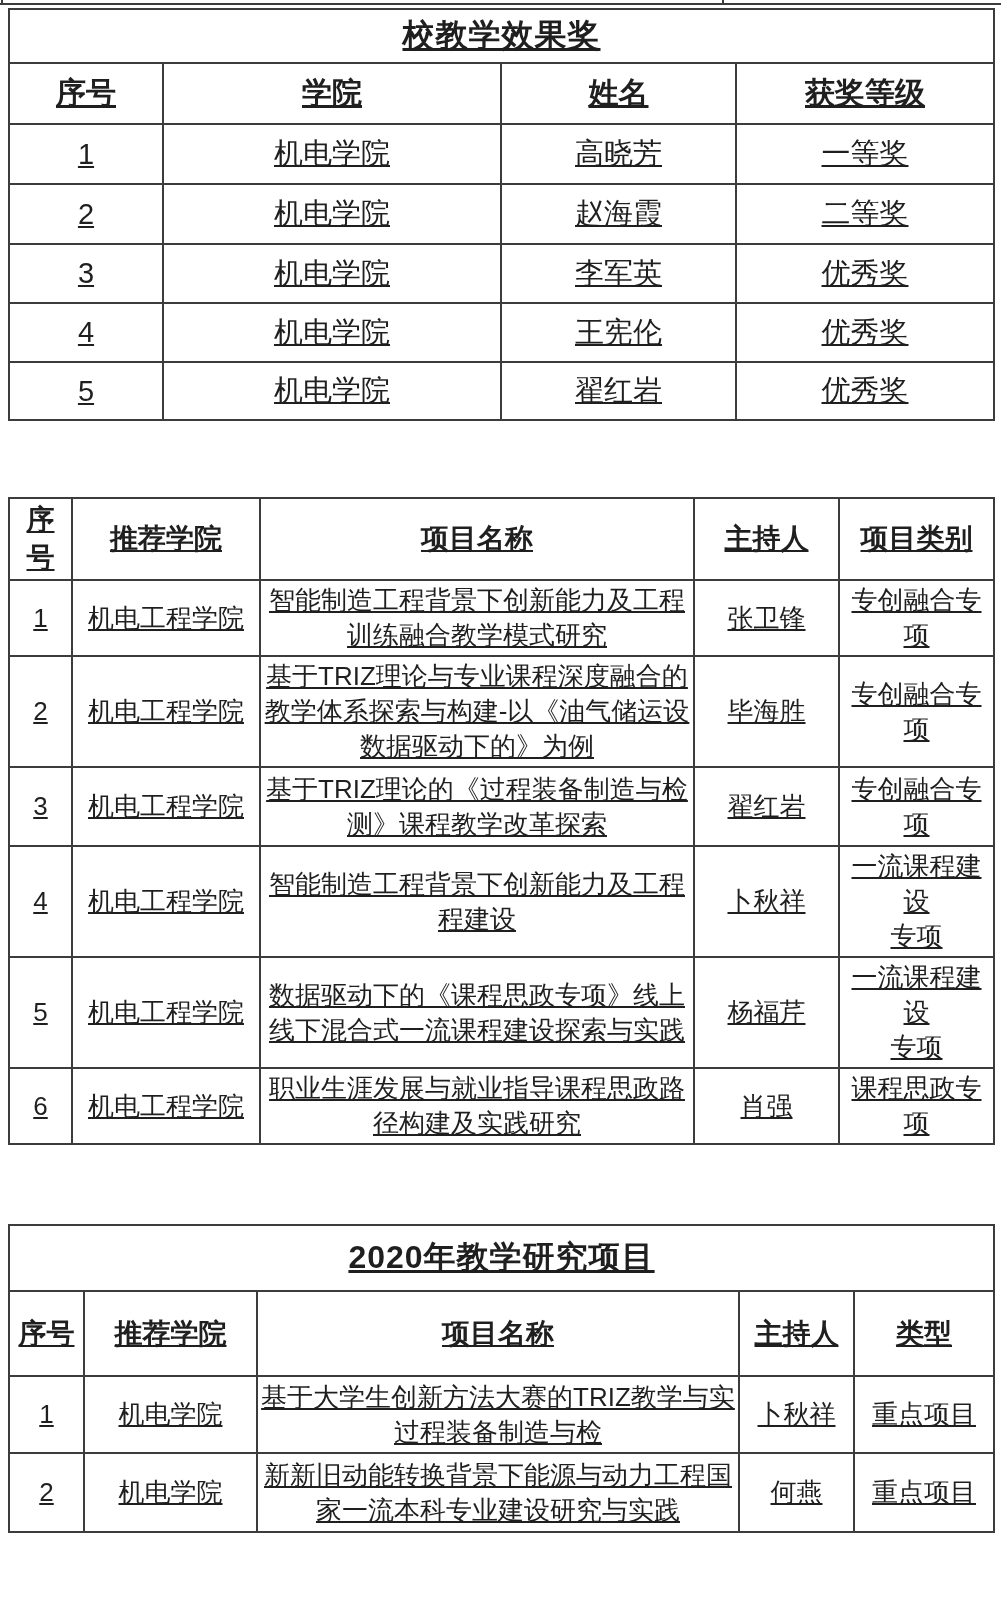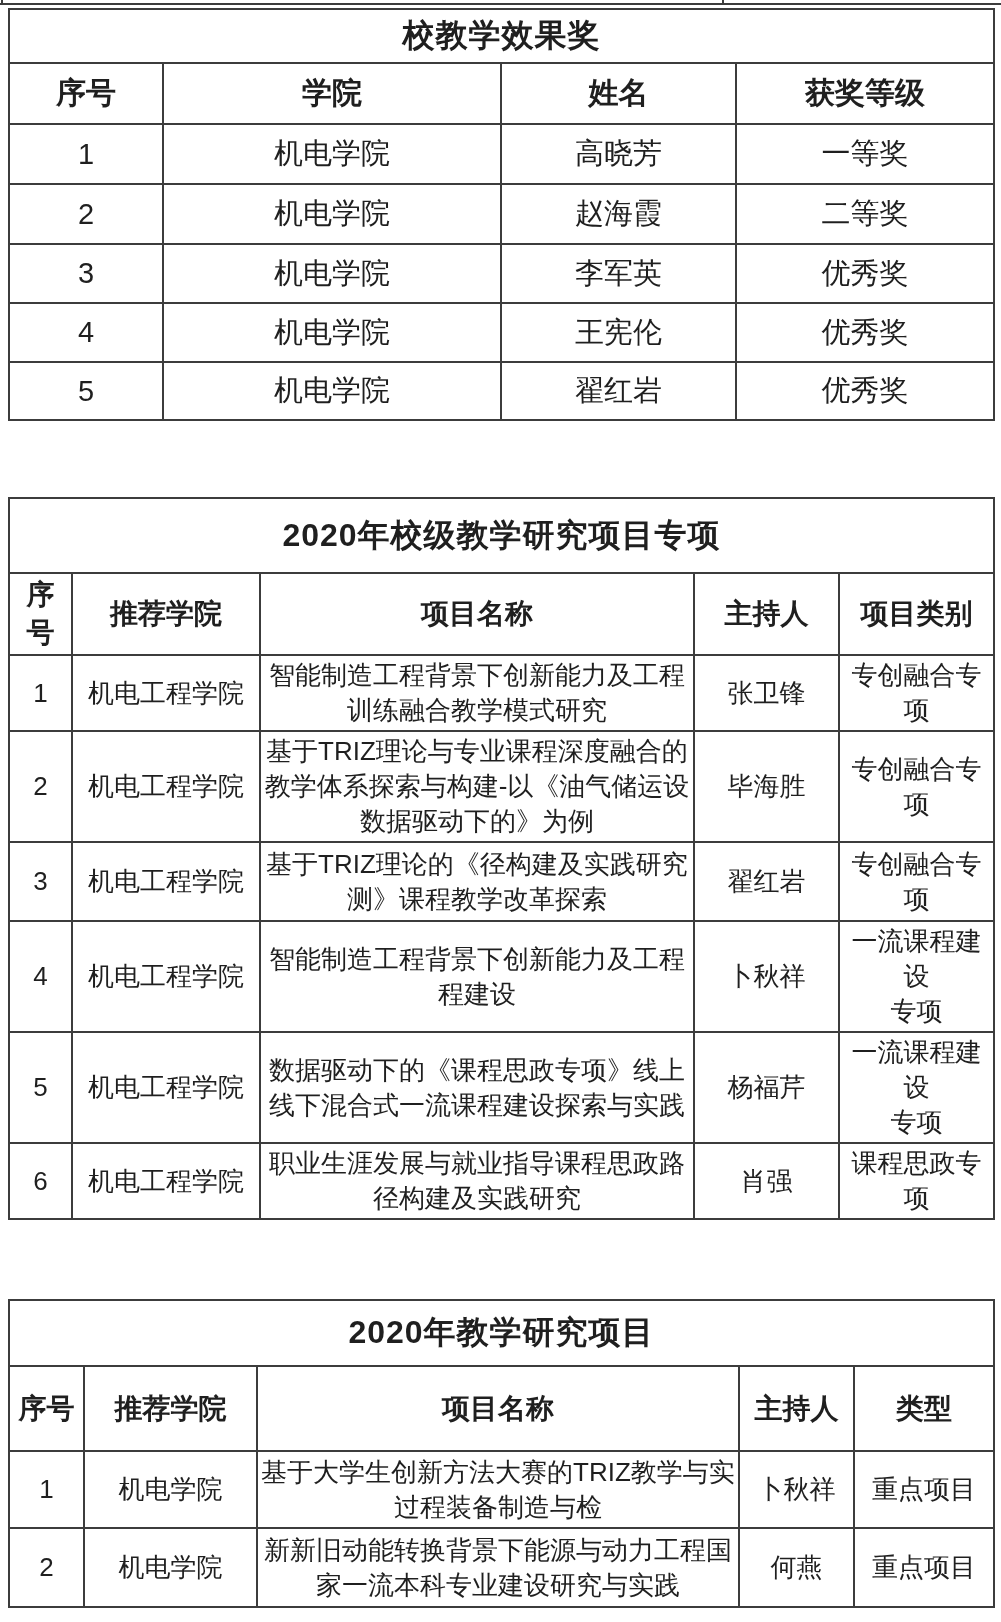--- a/index.html
+++ b/index.html
@@ -11,21 +11,21 @@
     position:relative;
   }
   
   .top-fragment { position:absolute; top:0; left:0; width:1001px; height:6px; }
   .top-fragment .hline { position:absolute; top:3px; left:0; width:1001px; height:2px; background:#3c3c3c; }
   .top-fragment .tick { position:absolute; top:0; width:2px; height:4px; background:#3c3c3c; }
   .tick-a { left:1px; } .tick-b { left:722px; }
 
   table.tbl {
     border-collapse:collapse; table-layout:fixed;
-    width:985px; margin-left:8px;
+    width:985px; margin-left:8px;text-decoration:underline;
   }
   .tbl td { border:2px solid #3c3c3c; text-align:center; vertical-align:middle; padding:2px 3px; overflow:hidden; }
   .title-cell { font-weight:700; font-size:32px; letter-spacing:1px; }
   .hdr { font-weight:700; }
 
   
   #t1 { margin-top:8px; }
   #t1 .hdr { font-size:30px; }
   #t1 .body-cell { font-size:29px; }
 
@@ -102,23 +102,20 @@
 
 <table class="tbl" id="t2">
   <colgroup>
       <col style="width:63px">
       <col style="width:188px">
       <col style="width:434px">
       <col style="width:145px">
       <col style="width:155px">
     </colgroup>
   <tbody>
-      <tr style="height:75px">
-    <td colspan="5" class="title-cell">2020年校级教学研究项目专项</td>
-  </tr>
   <tr style="height:76px">
     <td class="hdr">序号</td>
     <td class="hdr">推荐学院</td>
     <td class="hdr">项目名称</td>
     <td class="hdr">主持人</td>
     <td class="hdr">项目类别</td>
   </tr>
   <tr style="height:76px">
     <td class="body-cell">1</td>
     <td class="body-cell">机电工程学院</td>
@@ -132,21 +129,21 @@
     <td class="body-cell">机电工程学院</td>
     <td class="body-cell proj">基于TRIZ理论与专业课程深度融合的
 教学体系探索与构建-以《油气储运设
 数据驱动下的》为例</td>
     <td class="body-cell">毕海胜</td>
     <td class="body-cell cat">专创融合专项</td>
   </tr>
   <tr style="height:79px">
     <td class="body-cell">3</td>
     <td class="body-cell">机电工程学院</td>
-    <td class="body-cell proj">基于TRIZ理论的《径构建及实践研究
+    <td class="body-cell proj">基于TRIZ理论的《过程装备制造与检
 测》课程教学改革探索</td>
     <td class="body-cell">翟红岩</td>
     <td class="body-cell cat">专创融合专项</td>
   </tr>
   <tr style="height:78px">
     <td class="body-cell">4</td>
     <td class="body-cell">机电工程学院</td>
     <td class="body-cell proj">智能制造工程背景下创新能力及工程
 程建设</td>
     <td class="body-cell">卜秋祥</td>

